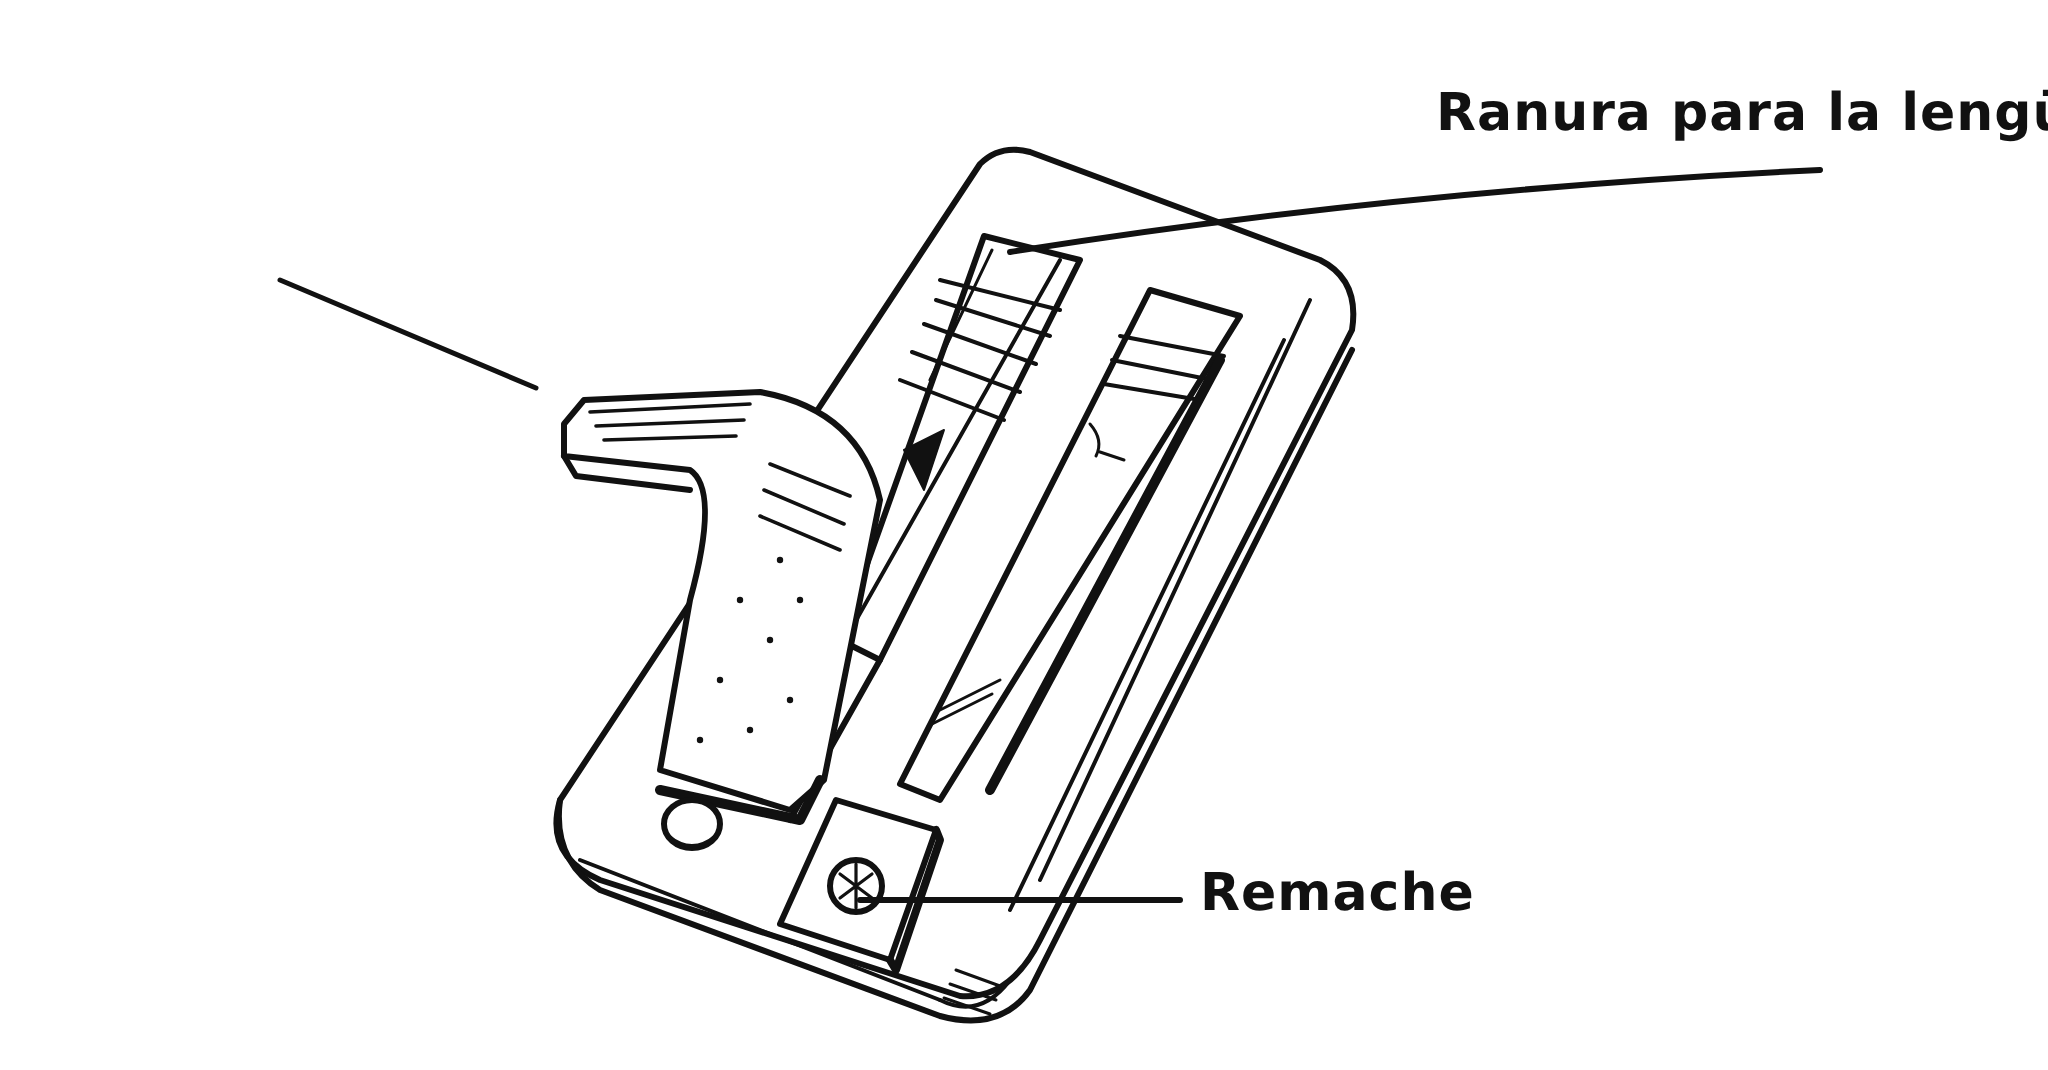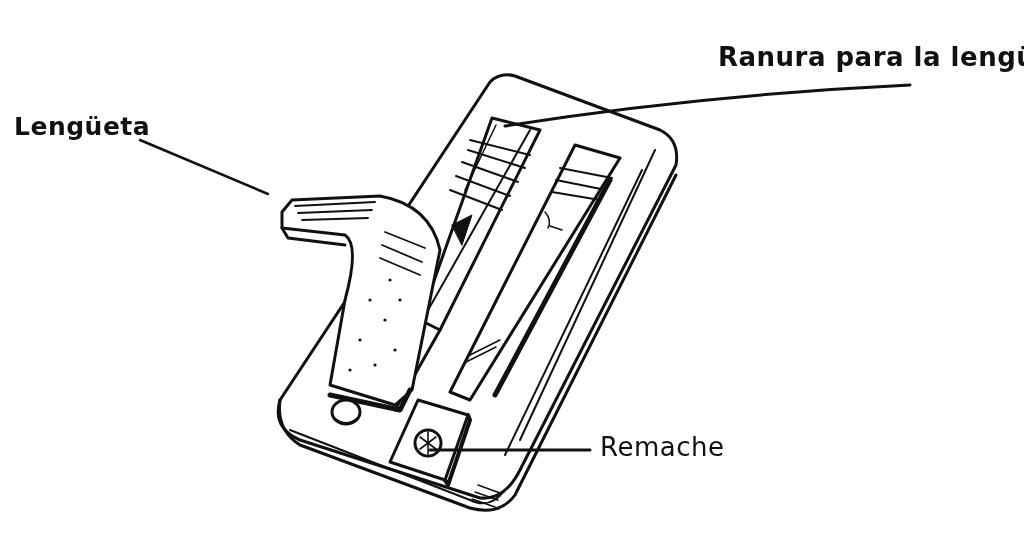--- a/index.html
+++ b/index.html
@@ -7,21 +7,21 @@
   .canvas { position: absolute; left: 0; top: 0; width: 1024px; height: 535px; }
   .label {
     position: absolute;
     font-family: "DejaVu Sans", sans-serif;
     color: #111111;
     white-space: nowrap;
     line-height: 1;
   }
   .label-tab { left: 14px; top: 114px; font-size: 25px; font-weight: bold; letter-spacing: 0.5px; }
   .label-slot { left: 718px; top: 44px; font-size: 26px; font-weight: bold; letter-spacing: 0.5px; }
-  .label-rivet { left: 600px; top: 434px; font-size: 26px; font-weight: normal; letter-spacing: 0.5px; }
+  .label-rivet { left: 600px; top: 434px; font-size: 26px; font-weight: bold; letter-spacing: 0.5px; }
   svg { position: absolute; left: 0; top: 0; }
 </style>
 </head>
 <body>
 
 <div class="canvas">
 
   <svg width="1024" height="535" viewBox="0 0 1024 535">
     <g fill="none" stroke="#111" stroke-width="3" stroke-linejoin="round" stroke-linecap="round">
 
@@ -83,16 +83,15 @@
         <circle cx="428" cy="443" r="13" fill="#fff"></circle>
         <path d="M420 437 L436 449 M436 437 L420 449 M428 432 L428 454" stroke-width="1.6"></path>
       </g>
 
       <path d="M140 140 L268 194" stroke-width="2.5"></path>
       <path d="M505 126 Q700 95 910 85" stroke-width="3"></path>
       <path d="M430 450 L590 450" stroke-width="3"></path>
     </g>
   </svg>
 
-  <div class="label label-tab">Lengüeta</div>
   <div class="label label-slot">Ranura para la lengüeta</div>
   <div class="label label-rivet">Remache</div>
 </div>
 
 </body></html>

